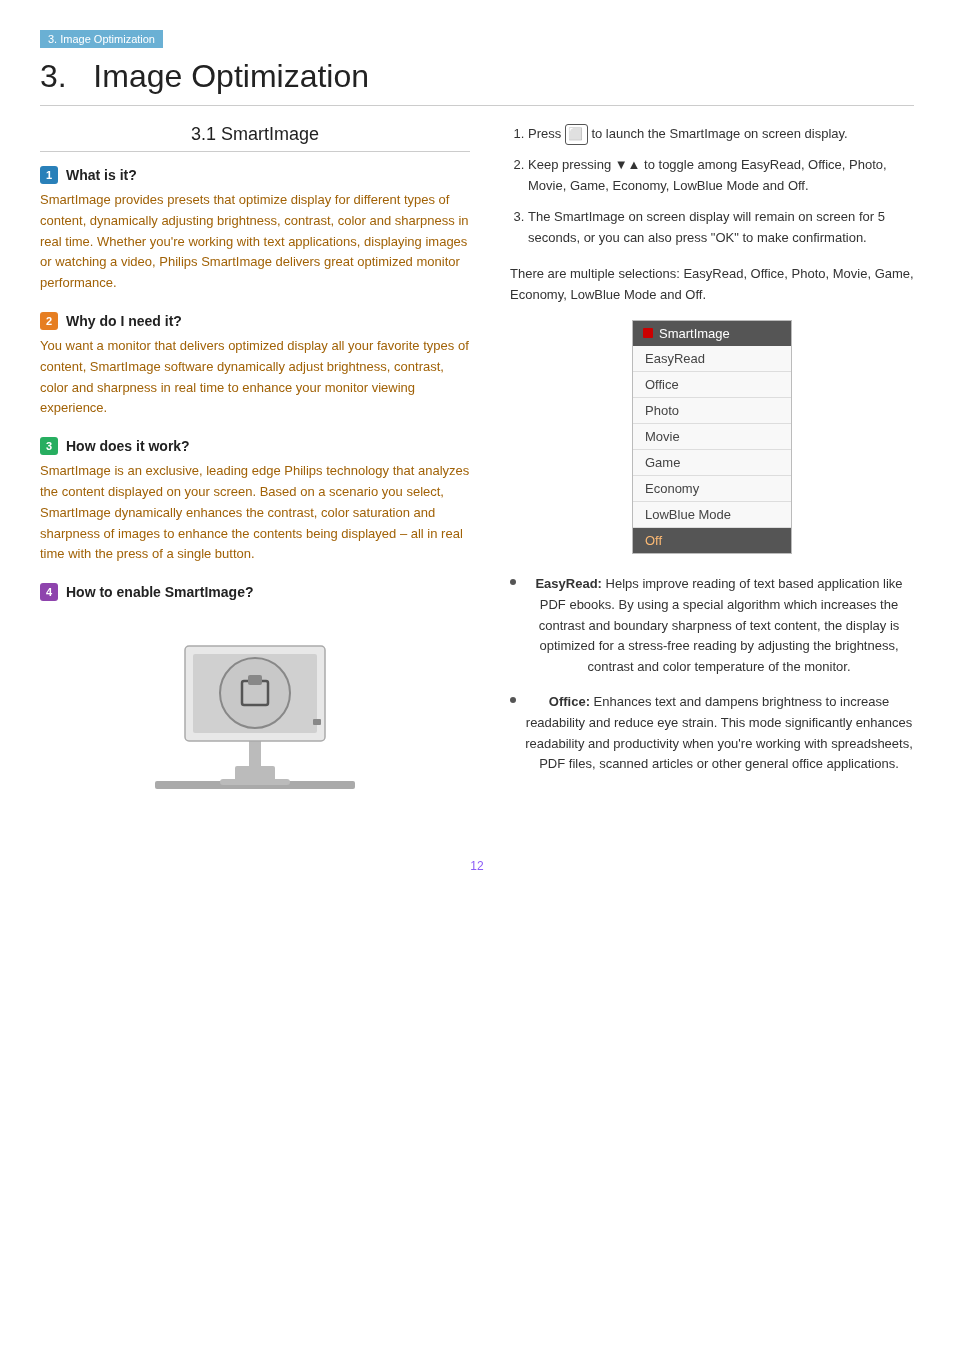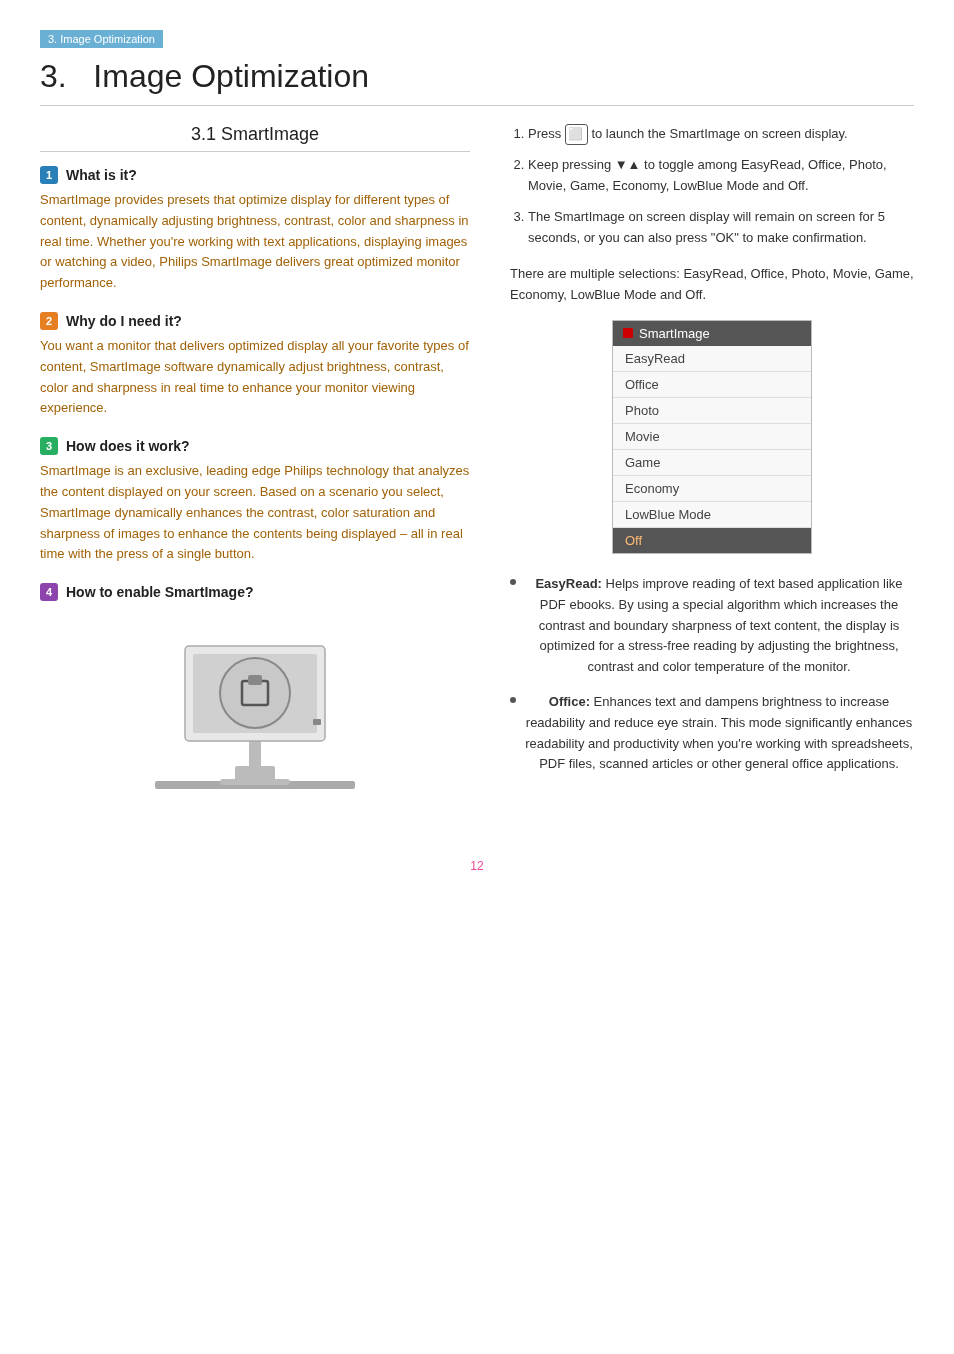--- a/index.html
+++ b/index.html
@@ -106,21 +106,21 @@
       margin-bottom: 10px;
     }
     .multi-select-text {
       font-size: 13px;
       line-height: 1.6;
       color: #333;
       margin-bottom: 14px;
     }
     
     .smartimage-menu {
-      width: 200px;
+      width: 160px;
       margin: 0 auto 20px auto;
       border: 1px solid #bbb;
       background: #f0f0f0;
     }
     .smartimage-menu-header {
       background: #555;
       color: #fff;
       padding: 5px 10px;
       font-size: 13px;
       display: flex;
@@ -170,21 +170,21 @@
       height: 6px;
       border-radius: 50%;
       background: #555;
     }
     .bullet-text strong {
       font-weight: bold;
     }
     
     .page-number {
       text-align: center;
-      color: #ec4899;
+      color: #8b5cf6;
       font-size: 12px;
       margin-top: 30px;
     }
   </style>
 </head>
 <body>
 
 <div class="page">
   
   <div class="top-bar">3. Image Optimization</div>

